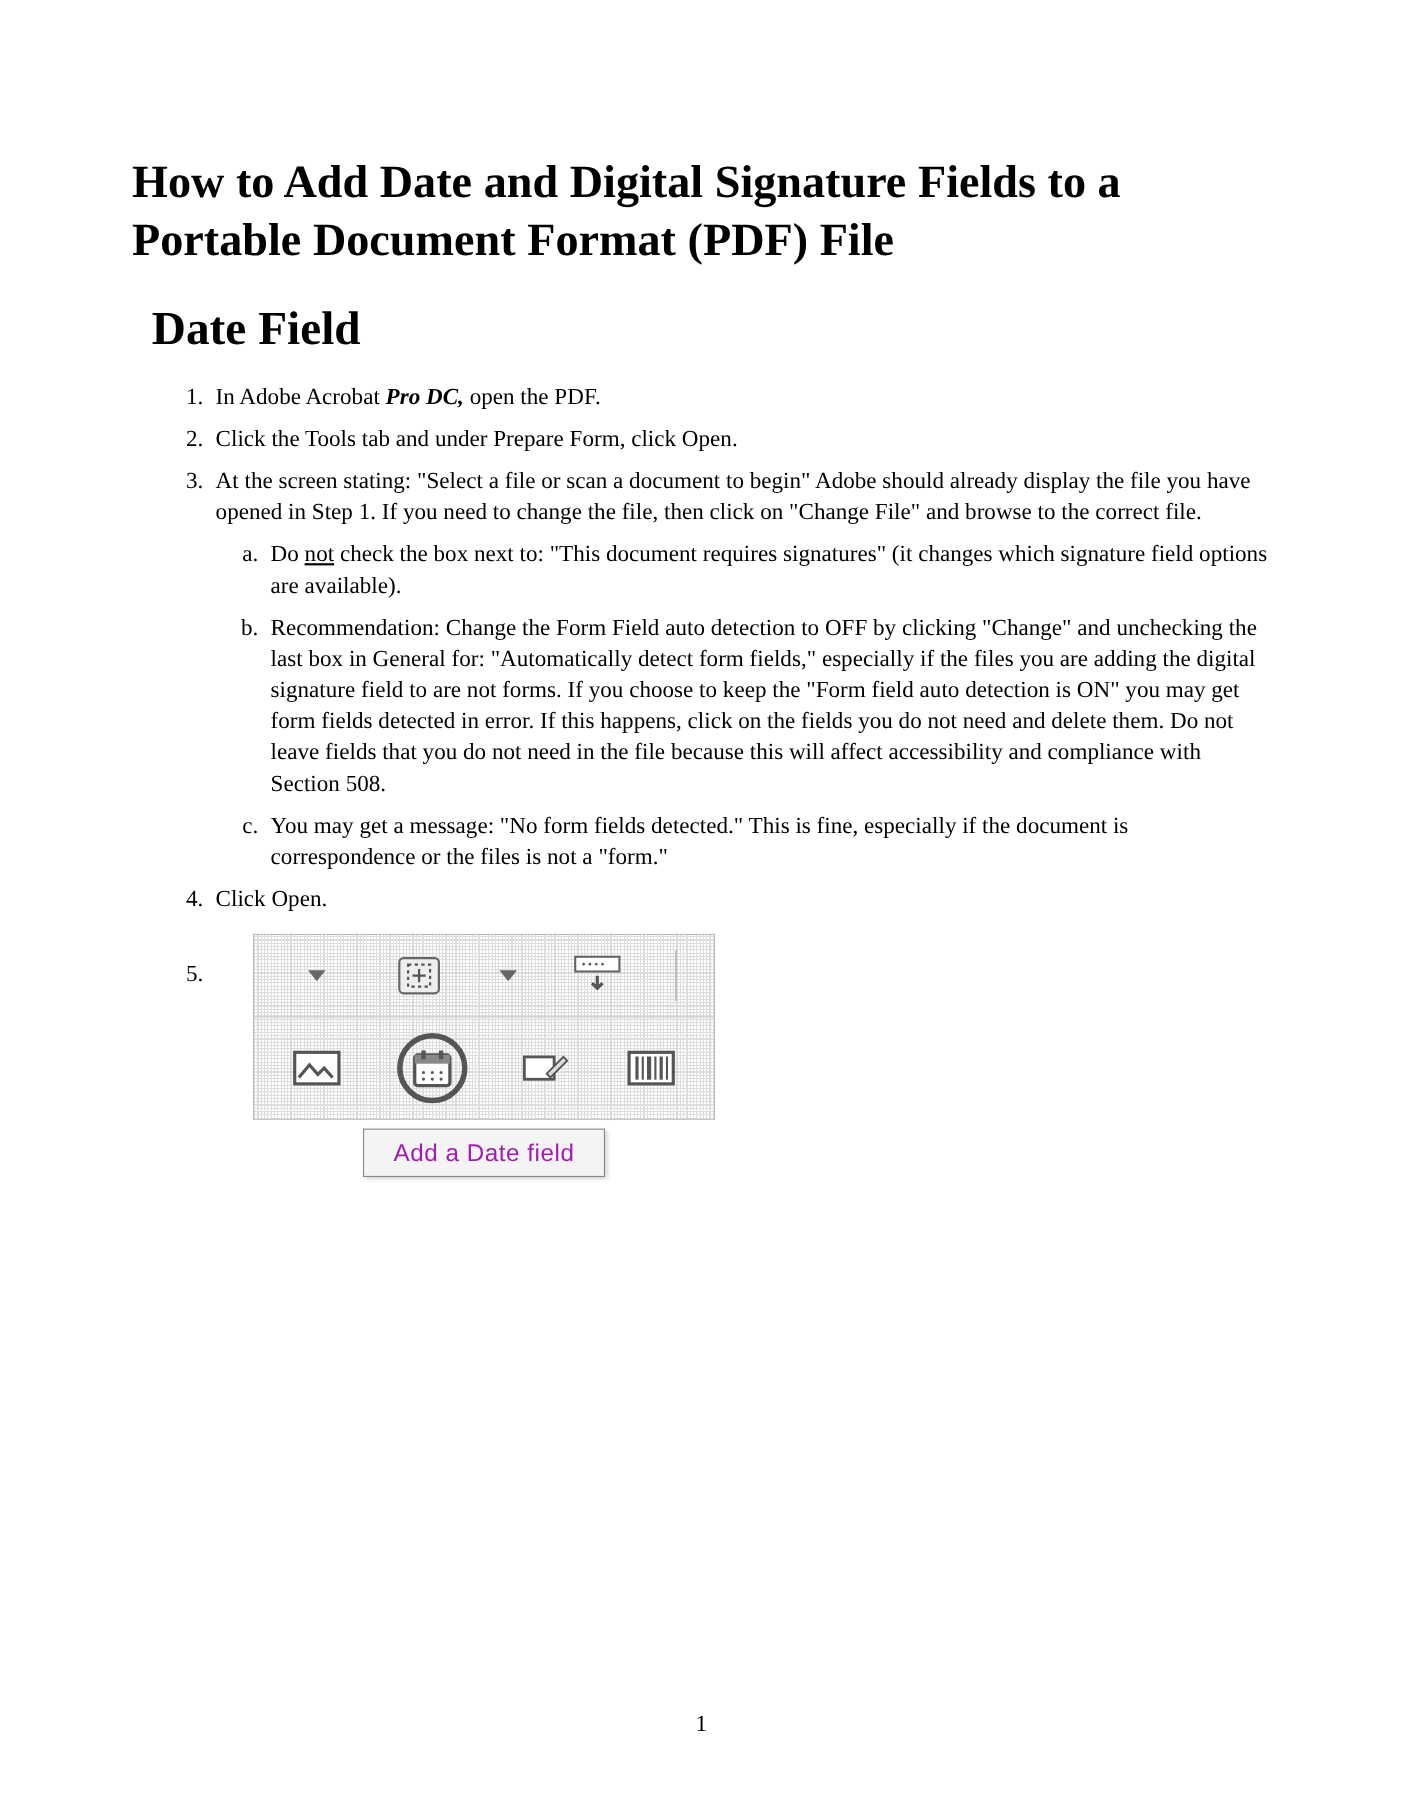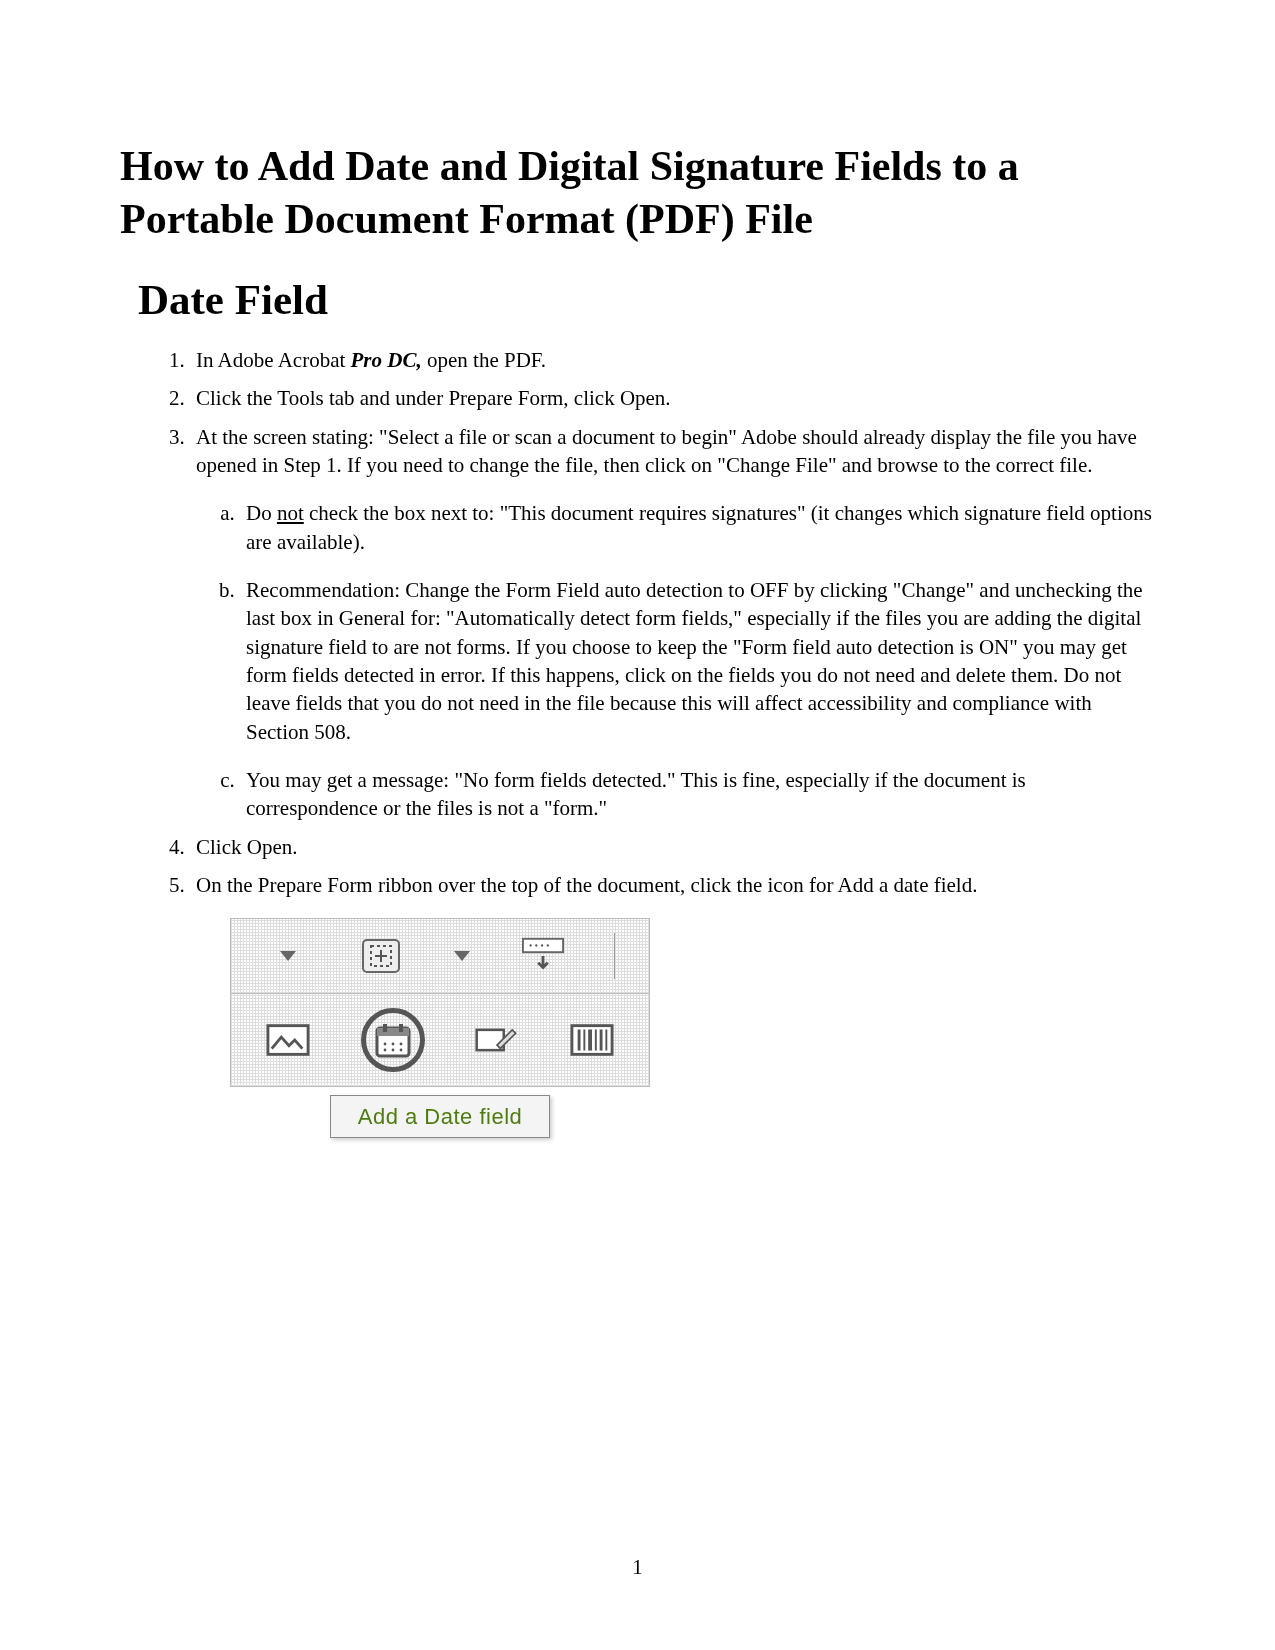--- a/index.html
+++ b/index.html
@@ -37,21 +37,20 @@
       padding-left: 6px;
     }
     ol.sub {
       list-style: lower-alpha;
       padding-left: 44px;
       margin-top: 10px;
     }
     ol.sub > li {
       margin-bottom: 10px;
       padding-left: 6px;
-      margin-top: 20px;
     }
     .bolditalic { font-weight: 700; font-style: italic; text-align: center; }
     .underline { text-decoration: underline; }
     .page-num {
       position: absolute;
       bottom: 70px;
       left: 0; right: 0;
       text-align: center;
       font-size: 21px;
     }
@@ -91,21 +90,21 @@
       width: 64px; height: 64px;
       display:flex;align-items:center;justify-content:center;
     }
     .tooltip-box {
       margin: 8px auto 0 auto;
       display: block;
       width: 220px;
       text-align: center;
       font-family: Tahoma, Arial, sans-serif;
       font-size: 22px;
-      color: #4d7c0f;
+      color: #a21caf;
       background: #f4f4f4;
       border: 1px solid #888;
       padding: 6px 10px;
       box-shadow: 2px 2px 4px rgba(0,0,0,.2);
       letter-spacing: .5px;
     }
     svg { display:block }
   </style>
 </head>
 <body>
@@ -124,21 +123,20 @@
     <ol class="sub">
       <li>
         <span>Do </span><span class="underline">not</span><span> check the box next to: "This document requires signatures" (it changes which signature field options are available).</span>
       </li>
       <li>Recommendation:  Change the Form Field auto detection to OFF by clicking "Change" and unchecking the last box in General for: "Automatically detect form fields," especially if the files you are adding the digital signature field to are not forms.  If you choose to keep the "Form field auto detection is ON" you may get form fields detected in error.  If this happens, click on the fields you do not need and delete them.  Do not leave fields that you do not need in the file because this will affect accessibility and compliance with Section 508.</li>
       <li>You may get a message: "No form fields detected."  This is fine, especially if the document is correspondence or the files is not a "form."</li>
     </ol>
   </li>
   <li>Click Open.</li>
   <li>
-    <span>On the Prepare Form ribbon over the top of the document, click the icon for Add a date field.</span>
 
     <div class="toolbar-figure">
       <div class="toolbar-row">
         <div class="tb-icon">
             <div class="chev-down"></div>
           </div>
         <div class="tb-icon">
           <svg width="44" height="40" viewBox="0 0 44 40">
             <rect x="4" y="4" width="36" height="32" rx="4" fill="#eee" stroke="#666" stroke-width="2"></rect>
             <rect x="12" y="10" width="20" height="20" fill="none" stroke="#555" stroke-width="2" stroke-dasharray="3 3"></rect>

